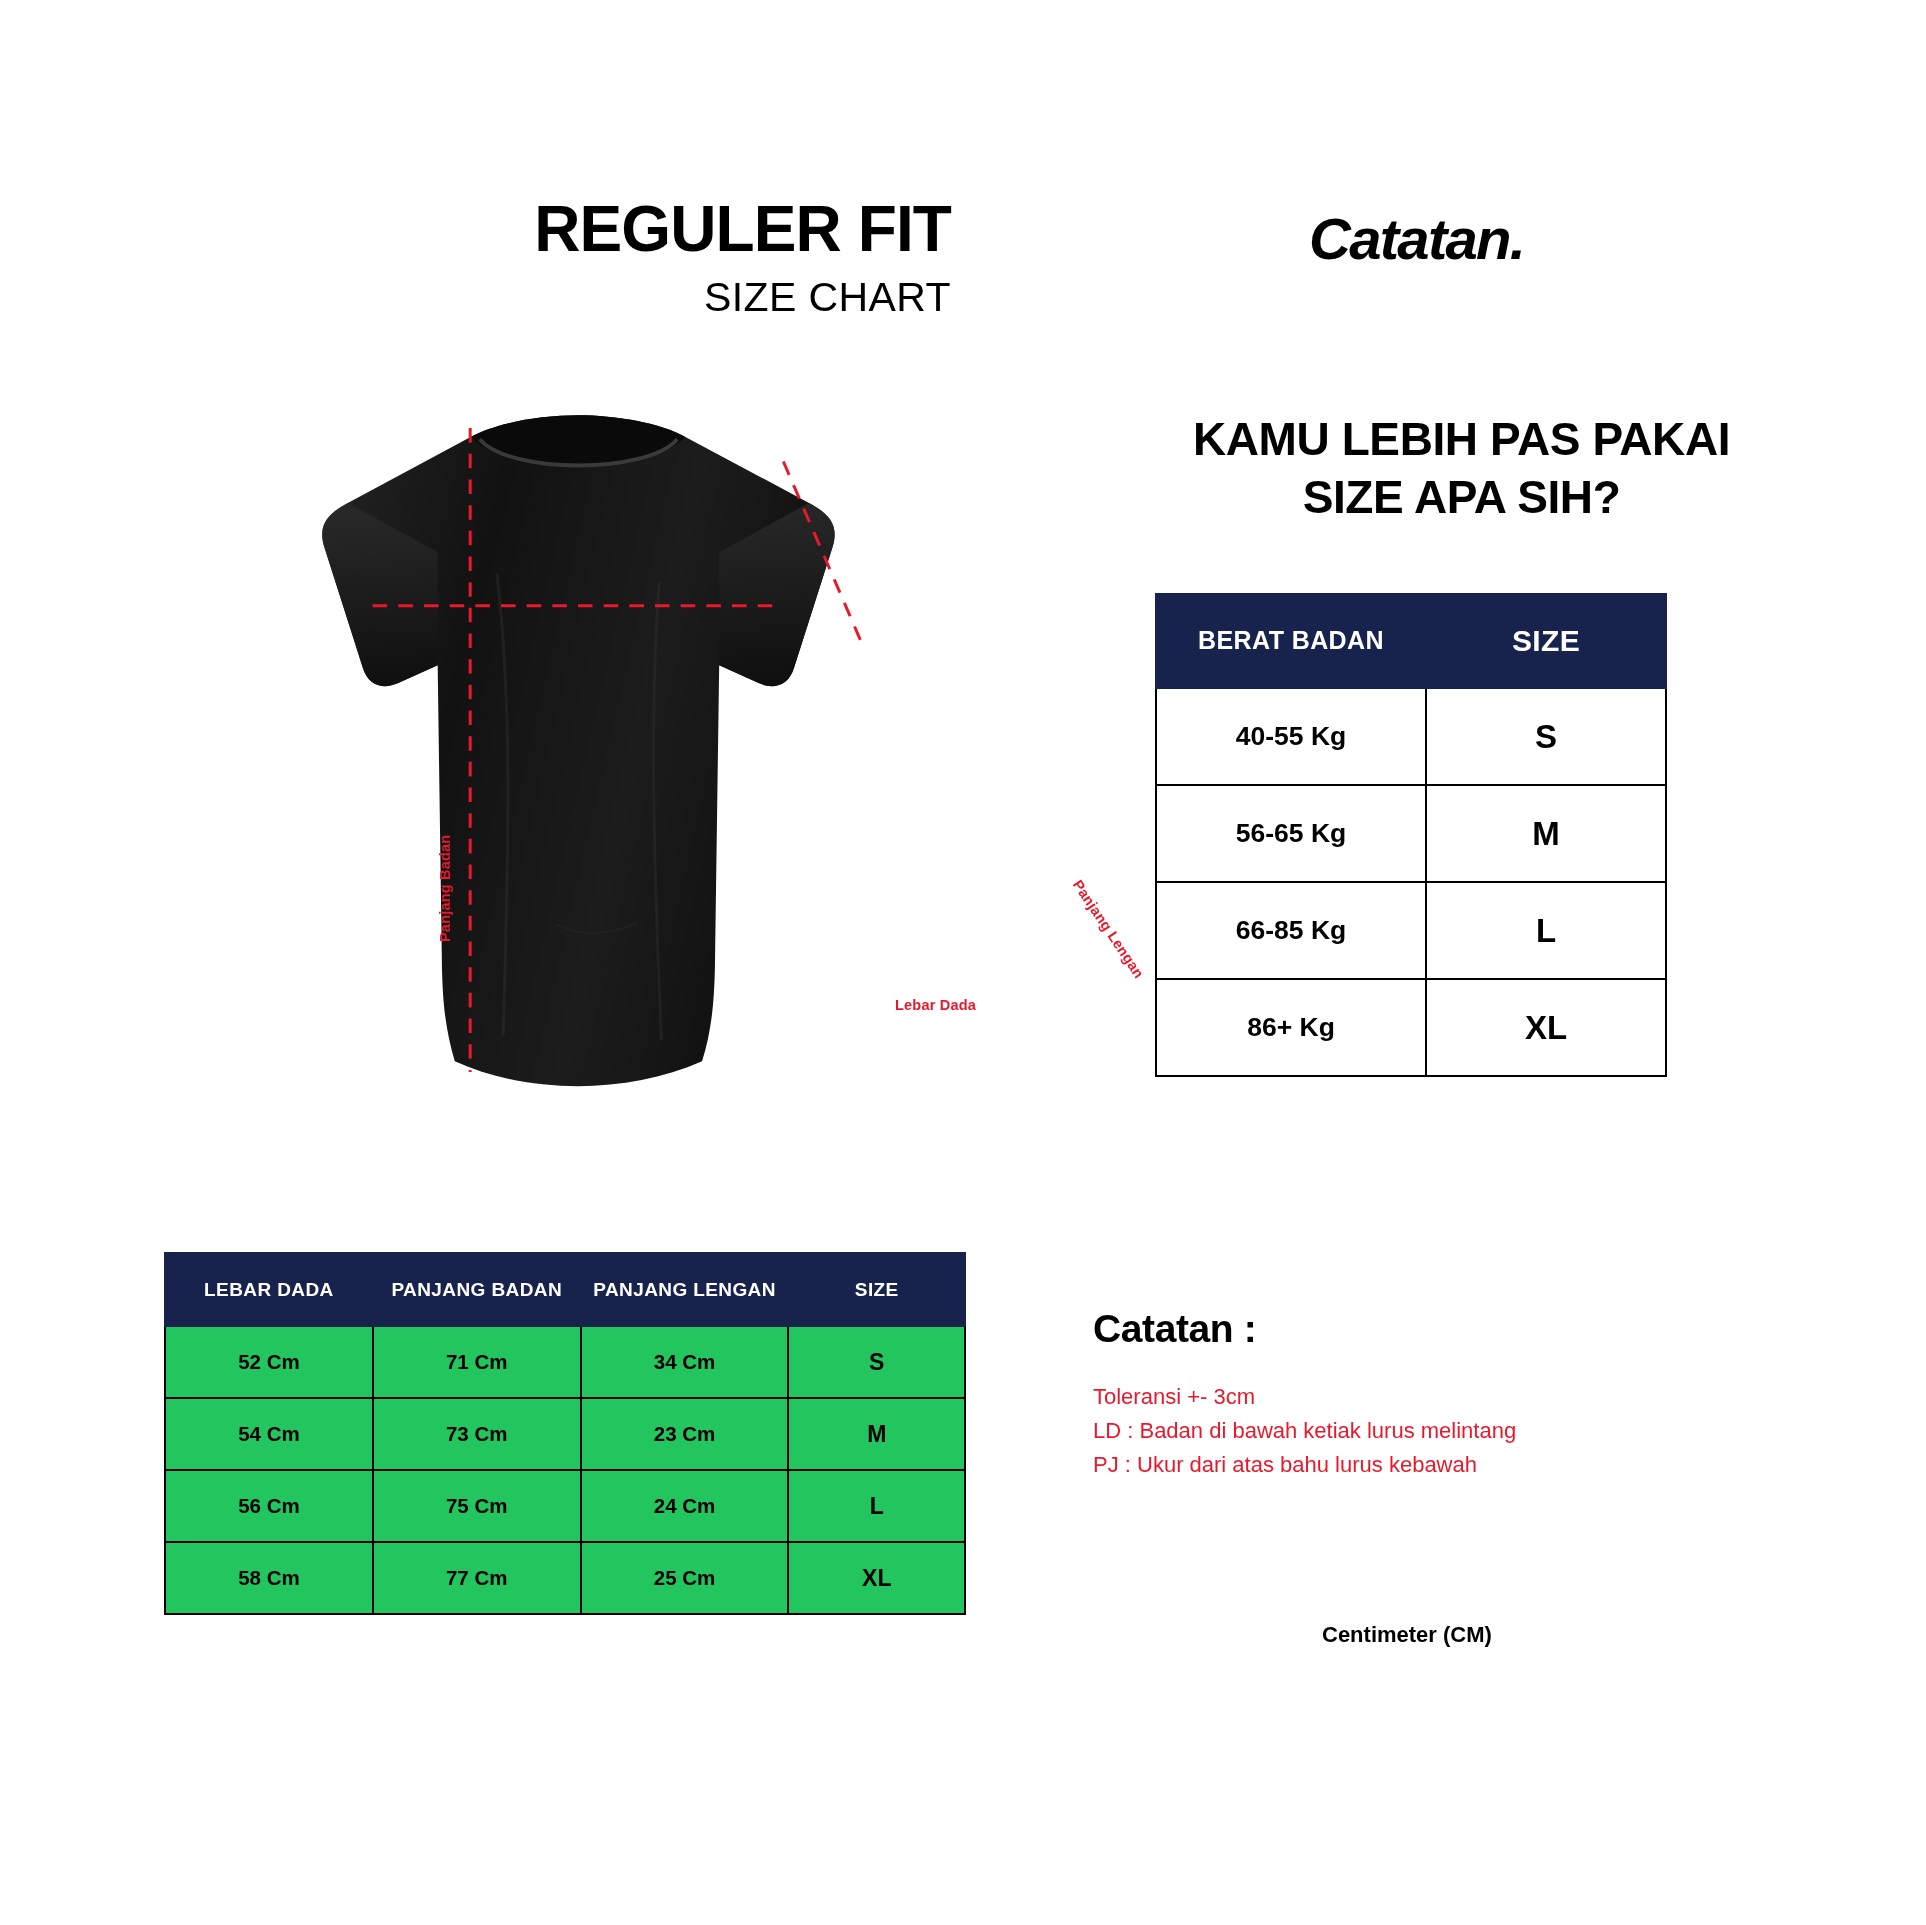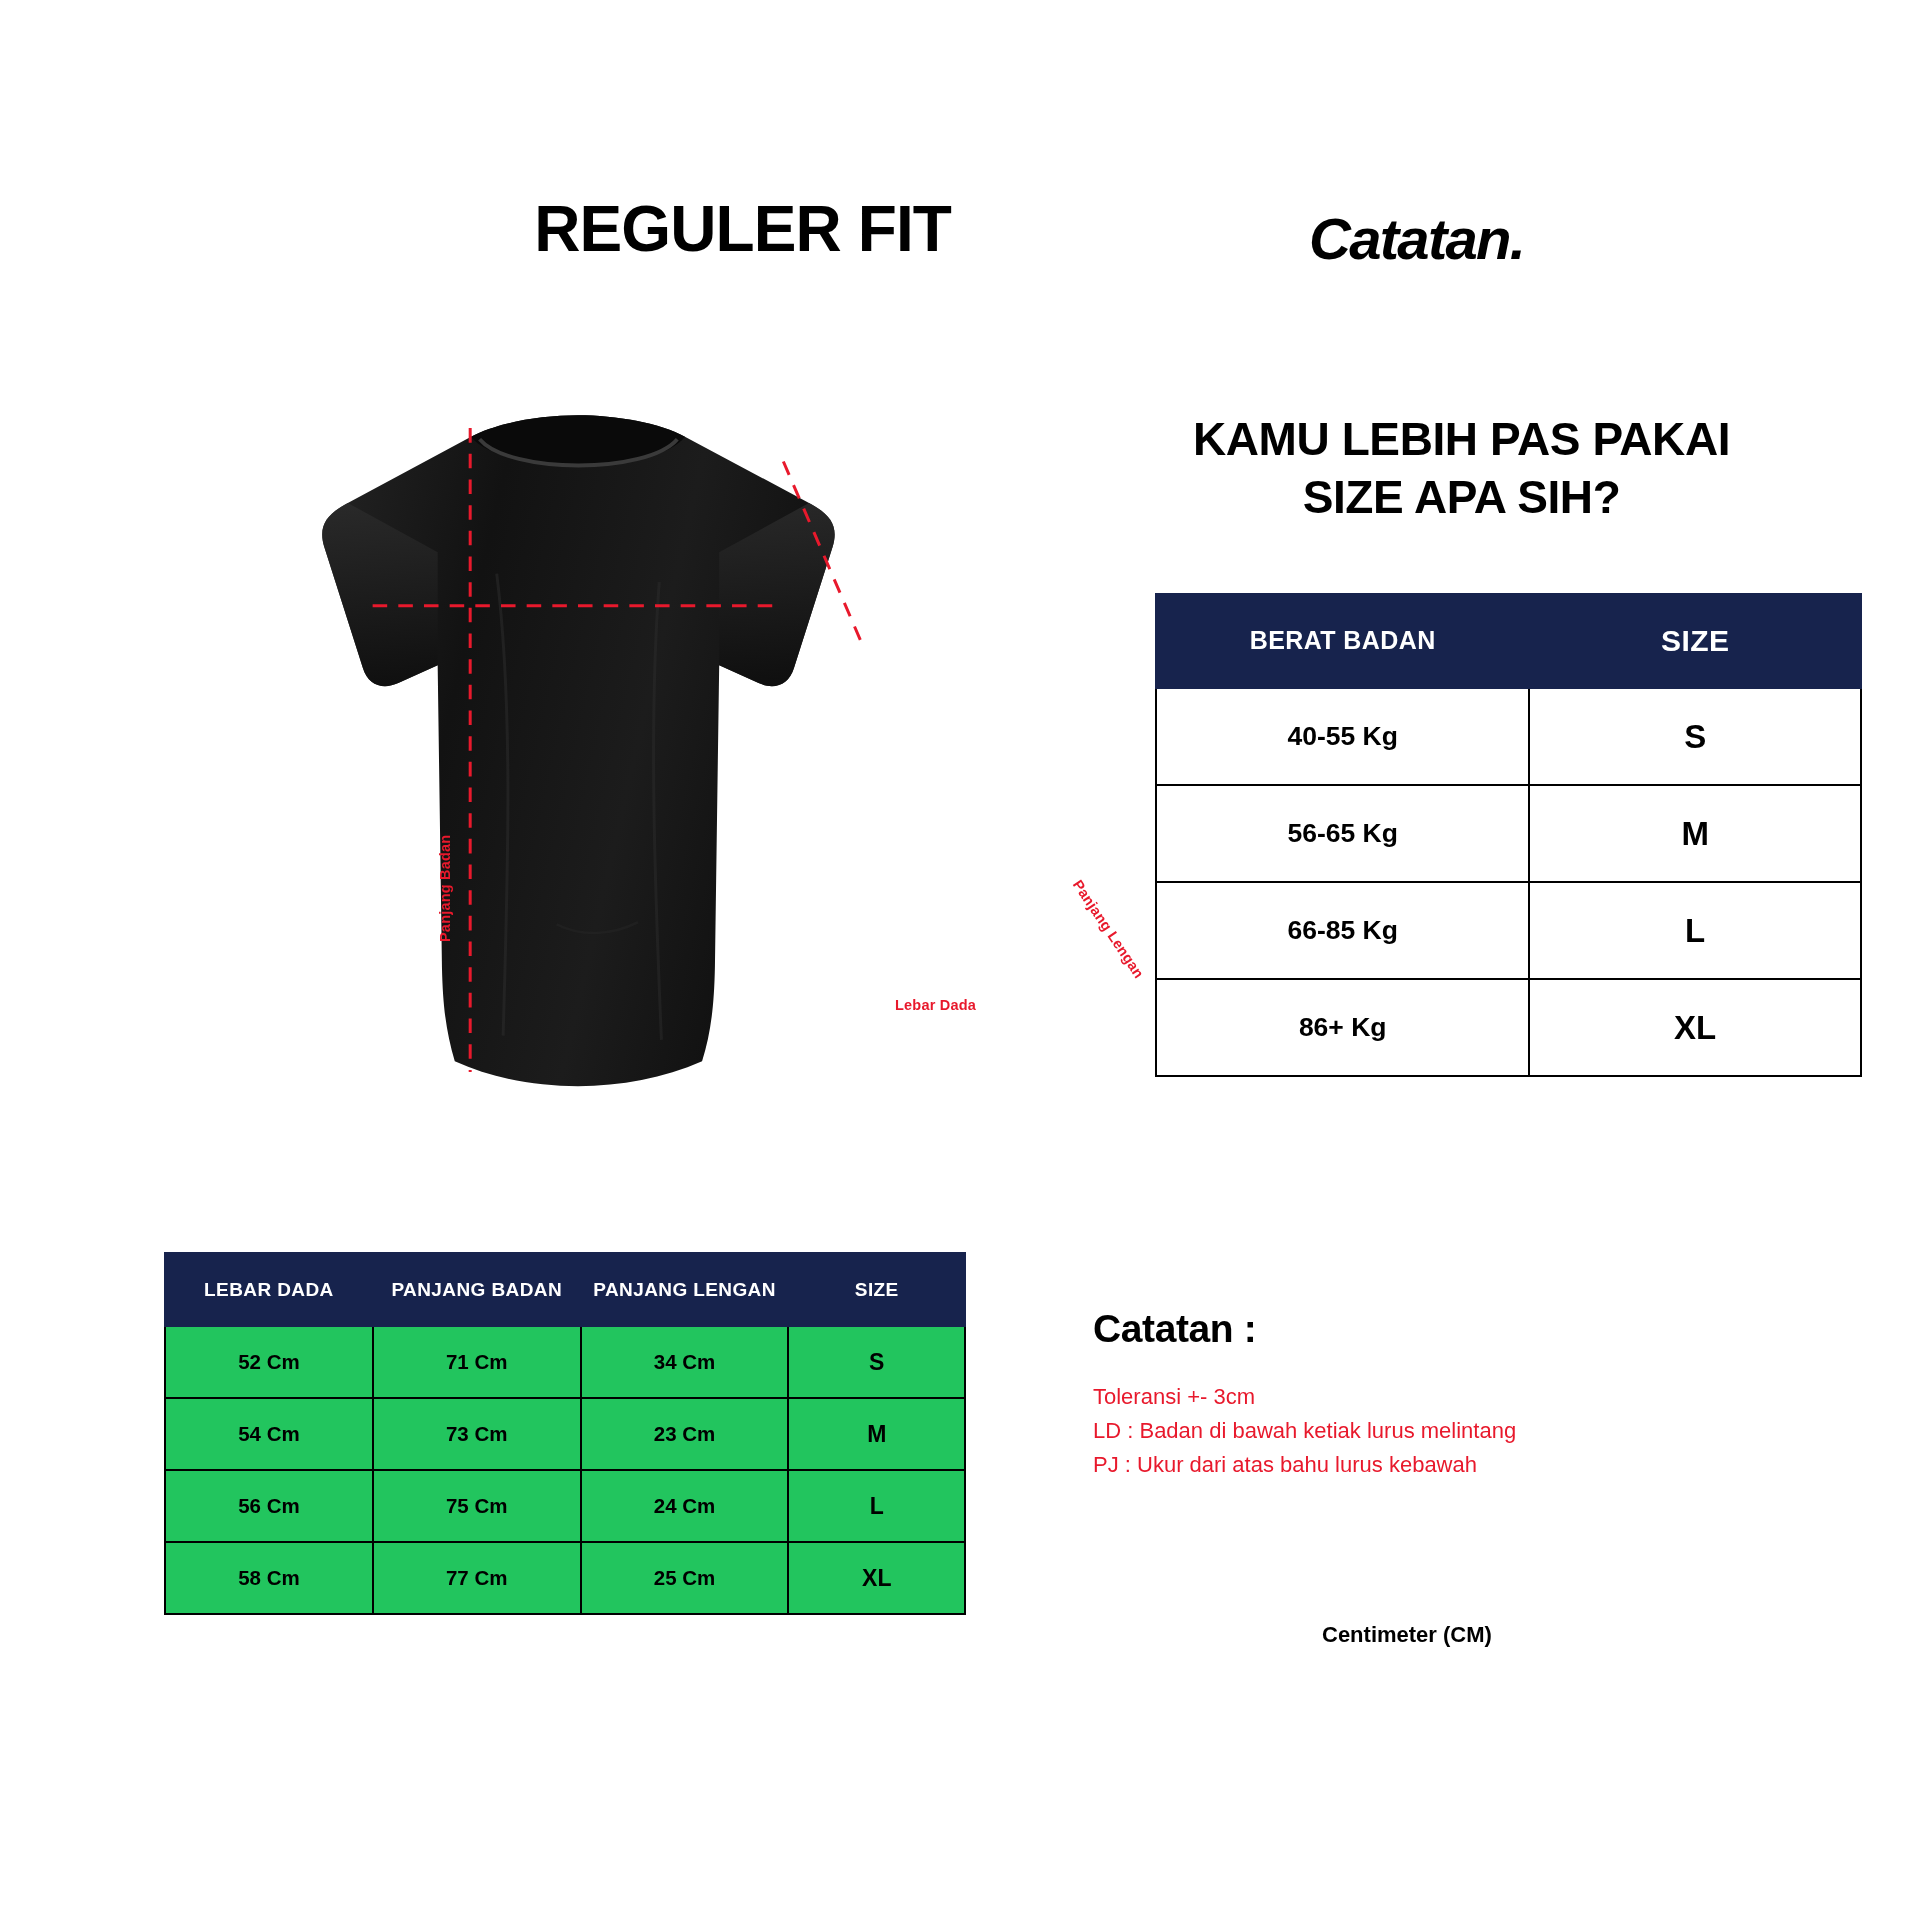--- a/index.html
+++ b/index.html
@@ -142,21 +142,21 @@
     font-size: 46px;
     font-weight: bold;
     line-height: 1.25;
     letter-spacing: -0.4px;
   }
 
   .tbl-weight {
     position: absolute;
     left: 1155px;
     top: 593px;
-    width: 707px;
+    width: 512px;
   }
   .tbl-weight thead th {
     font-size: 25px;
     font-weight: bold;
     letter-spacing: 0.4px;
     line-height: 1.25;
     height: 90px;
   }
   .tbl-weight thead th.size-head {
     font-size: 30px;
@@ -198,20 +198,21 @@
     font-weight: bold;
   }
 </style>
 </head>
 <body>
 
 <div class="page">
 
   <div class="title-block">
     <div class="main-title">REGULER FIT</div>
+    <div class="sub-title">SIZE CHART</div>
   </div>
 
   <div class="shirt-wrap">
     <svg class="shirt-svg" viewBox="0 0 1500 1760" xmlns="http://www.w3.org/2000/svg">
       <defs>
         <linearGradient id="shirtGrad" x1="0" y1="0" x2="1" y2="0.3">
           <stop offset="0%" stop-color="#242424"></stop>
           <stop offset="35%" stop-color="#121212"></stop>
           <stop offset="70%" stop-color="#1c1c1c"></stop>
           <stop offset="100%" stop-color="#101010"></stop>

